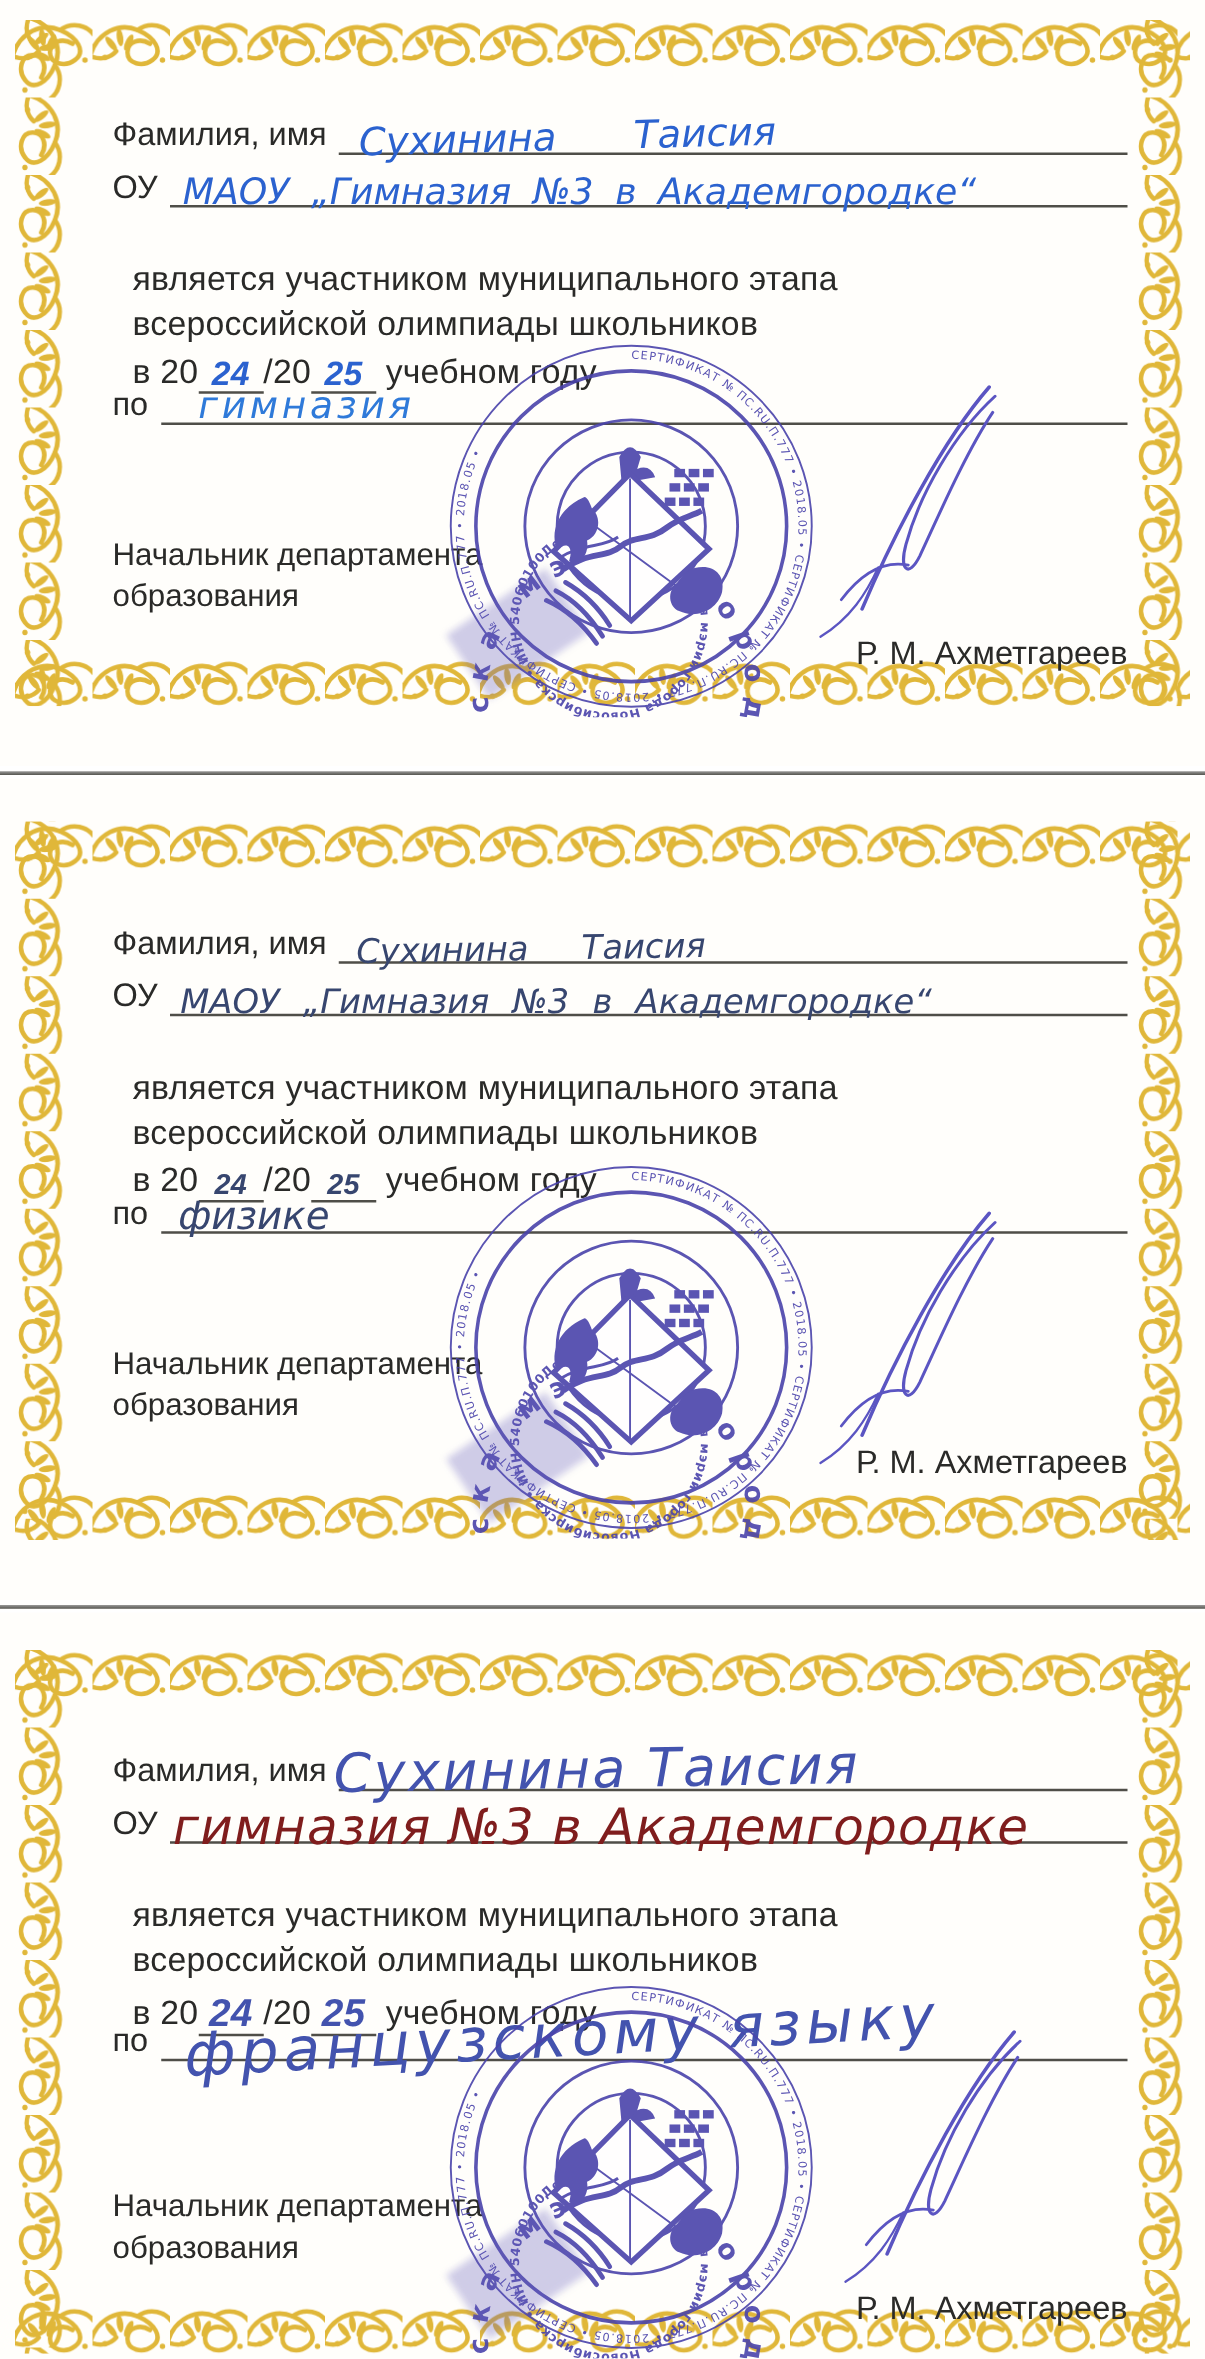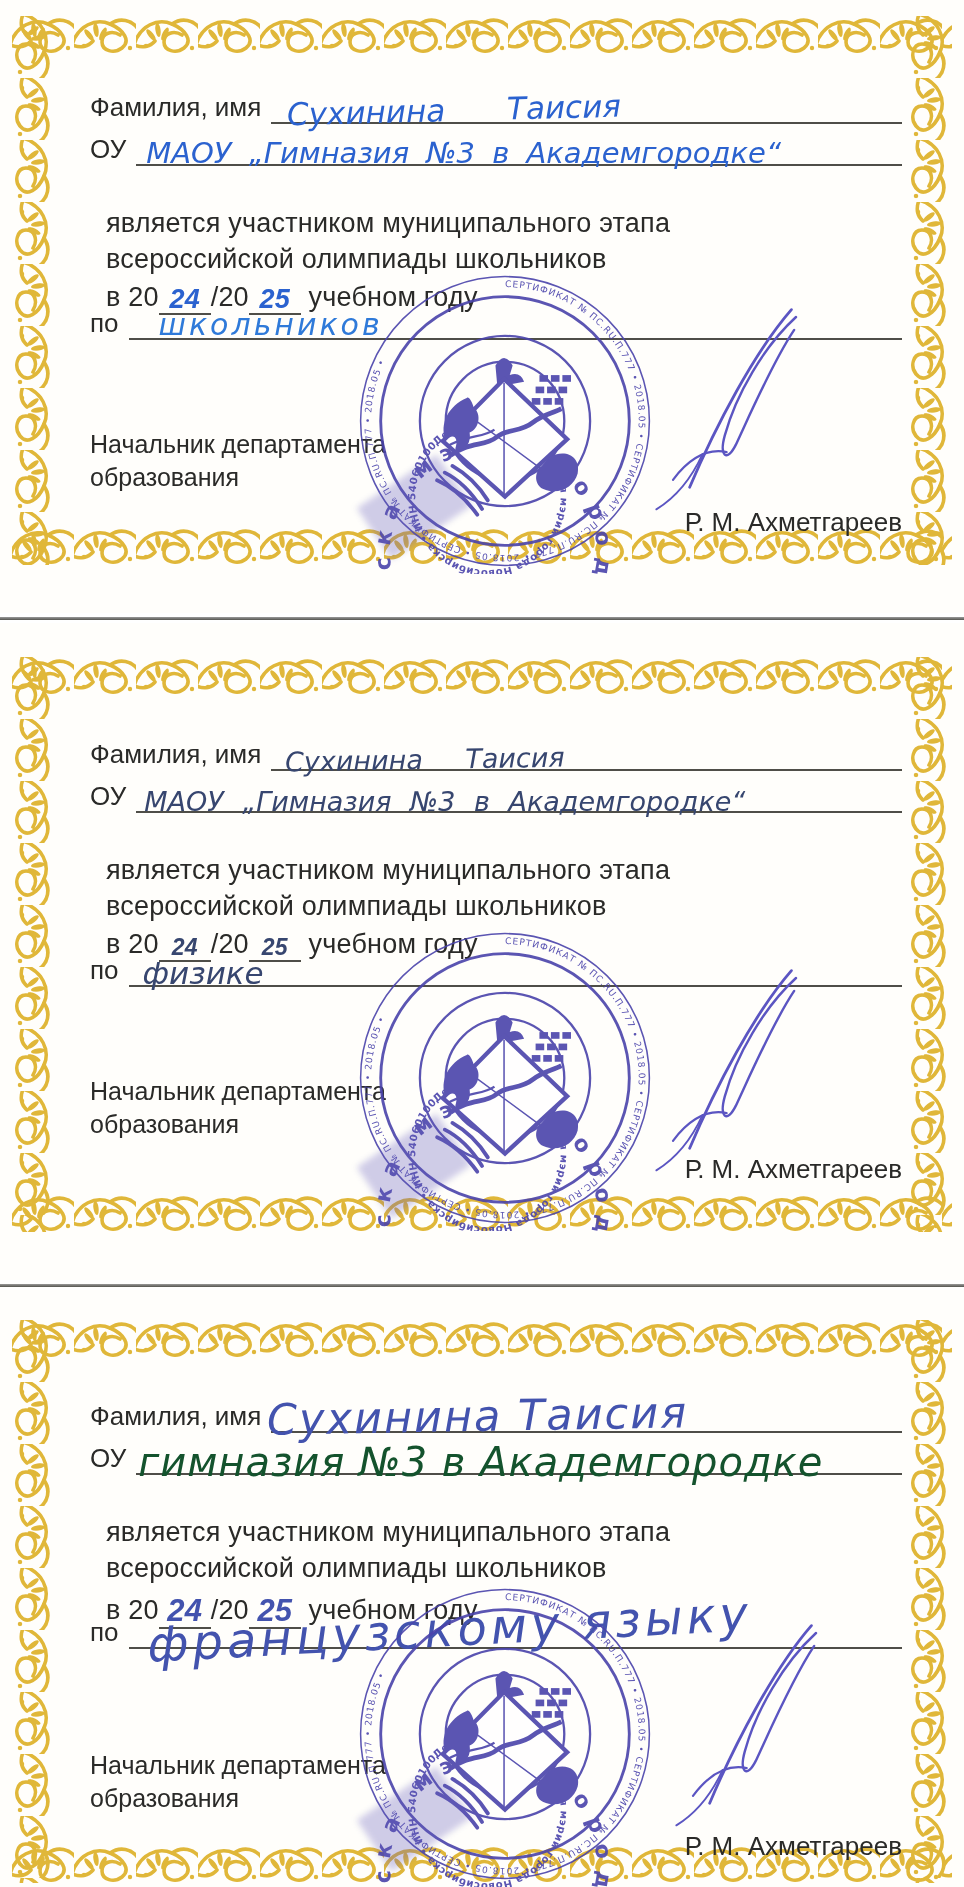--- a/index.html
+++ b/index.html
@@ -205,21 +205,21 @@
       <span class="fill">
           <span class="hw hw-ou1" style="color: rgb(43, 98, 207);">МАОУ „Гимназия №3 в Академгородке“</span>
         </span>
     </div>
     <p class="pline p1">является участником муниципального этапа</p>
     <p class="pline p2">всероссийской олимпиады школьников</p>
     <p class="pline r-year"><span>в 20</span><span class="blank"><span class="yr yr1 hw-inline" style="position: relative; font-style: italic; color: rgb(43, 98, 207);">24</span></span><span>/20</span><span class="blank"><span class="yr yr1" style="position: relative; font-style: italic; color: rgb(43, 98, 207);">25</span></span> <span>учебном году</span></p>
     <div class="row r-subj">
       <span class="label">по</span>
       <span class="fill">
-          <span class="hw hw-subj1" style="color: rgb(47, 122, 217);">школьников</span>
+          <span class="hw hw-subj1" style="color: rgb(47, 122, 217);">гимназия</span>
         </span>
     </div>
     <div class="signer">
       <div>Начальник департамента</div>
       <div>образования</div>
     </div>
     <div class="signame">Р. М. Ахметгареев</div>
   </div>
 
   <div class="stamp">
@@ -332,21 +332,21 @@
   <div class="content">
     <div class="row r-name">
       <span class="label">Фамилия, имя</span>
       <span class="fill">
           <span class="hw hw-name3" style="color: rgb(67, 83, 174);">Сухинина Таисия</span>
         </span>
     </div>
     <div class="row r-ou">
       <span class="label">ОУ</span>
       <span class="fill">
-          <span class="hw hw-ou3" style="color: #14532d;">гимназия №3 в Академгородке</span>
+          <span class="hw hw-ou3" style="color: #7f1d1d;">гимназия №3 в Академгородке</span>
         </span>
     </div>
     <p class="pline p1">является участником муниципального этапа</p>
     <p class="pline p2">всероссийской олимпиады школьников</p>
     <p class="pline r-year"><span>в 20</span><span class="blank"><span class="yr yr3" style="position: relative; font-style: italic; color: rgb(67, 83, 174);">24</span></span><span>/20</span><span class="blank"><span class="yr yr3" style="position: relative; font-style: italic; color: rgb(67, 83, 174);">25</span></span> <span>учебном году</span></p>
     <div class="row r-subj">
       <span class="label">по</span>
       <span class="fill">
           <span class="hw hw-subj3" style="color: rgb(67, 83, 174);">французскому языку</span>
         </span>

